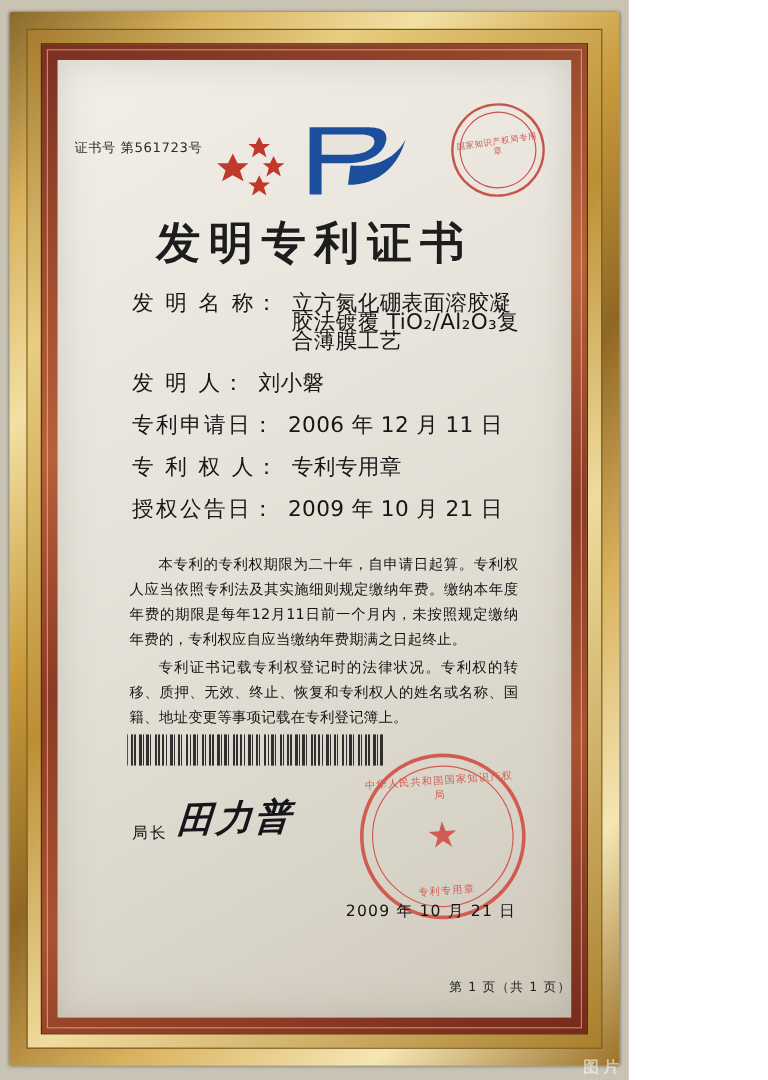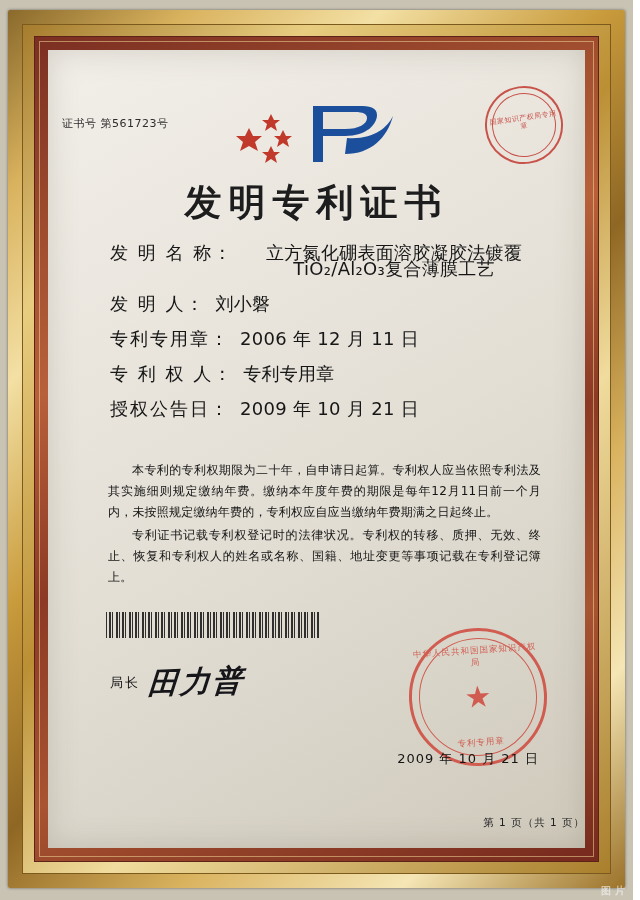--- a/index.html
+++ b/index.html
@@ -10,21 +10,21 @@
   body {
     width: 640px;
     height: 900px;
     font-family: "DejaVu Sans", "Liberation Sans", sans-serif;
     overflow: hidden;
   }
 
   
   .certificate {
     position: relative;
-    width: 633px;
+    width: 524px;
     height: 900px;
     box-sizing: border-box;
     background: #c9c3b4;
   }
   .frame-outer {
     position: absolute;
     left: 8px; top: 10px; right: 8px; bottom: 12px;
     background: linear-gradient(135deg, #8a6a2c 0%, #d9b25e 12%, #f3e0a4 25%,
                 #c99b3c 40%, #8f6724 55%, #d9b25e 70%, #f5e6b5 85%, #9b7229 100%);
     border-radius: 2px;
@@ -149,21 +149,20 @@
     line-height: 16px;
   }
   .field-label {
     white-space: nowrap;
     letter-spacing: 2px;
     flex: 0 0 auto;
     margin-right: 10px;
   }
   .field-value {
     letter-spacing: .3px;
-    text-align: center;
   }
 
   
   .paragraphs {
     position: absolute;
     left: 60px;
     right: 44px;
     top: 410px;
     font-size: 12px;
     line-height: 21px;
@@ -190,21 +189,21 @@
       #111 10px 12px, transparent 12px 13px);
     opacity: .85;
   }
 
   
   .sign-row {
     position: absolute;
     left: 62px;
     top: 612px;
     display: flex;
-    align-items: center;
+    align-items: flex-end;
   }
   .sign-label {
     font-size: 13px;
     color: #141414;
     letter-spacing: 2px;
     margin-right: 8px;
   }
   .signature {
     font-family: "DejaVu Serif", "Liberation Serif", serif;
     font-size: 30px;
@@ -274,21 +273,21 @@
     text-align: right;
     font-size: 10.5px;
     color: #222;
     letter-spacing: 1px;
   }
 
   .watermark {
     position: absolute;
     right: 4px;
     bottom: 2px;
-    font-size: 10px;
+    font-size: 13px;
     color: rgba(255,255,255,.55);
     letter-spacing: 4px;
     font-weight: bold;
   }
 </style>
 </head>
 <body>
 
 <div class="certificate">
 
@@ -329,21 +328,21 @@
     <div class="fields">
       <div class="field-row">
         <span class="field-label">发 明 名 称：</span>
         <span class="field-value">立方氮化硼表面溶胶凝胶法镀覆 TiO₂/Al₂O₃复合薄膜工艺</span>
       </div>
       <div class="field-row">
         <span class="field-label">发 明 人：</span>
         <span class="field-value">刘小磐</span>
       </div>
       <div class="field-row">
-        <span class="field-label">专利专用章：</span>
+        <span class="field-label">专利申请日：</span>
         <span class="field-value">2006 年 12 月 11 日</span>
       </div>
       <div class="field-row">
         <span class="field-label">专 利 权 人：</span>
         <span class="field-value">专利专用章</span>
       </div>
       <div class="field-row">
         <span class="field-label">授权公告日：</span>
         <span class="field-value">2009 年 10 月 21 日</span>
       </div>

